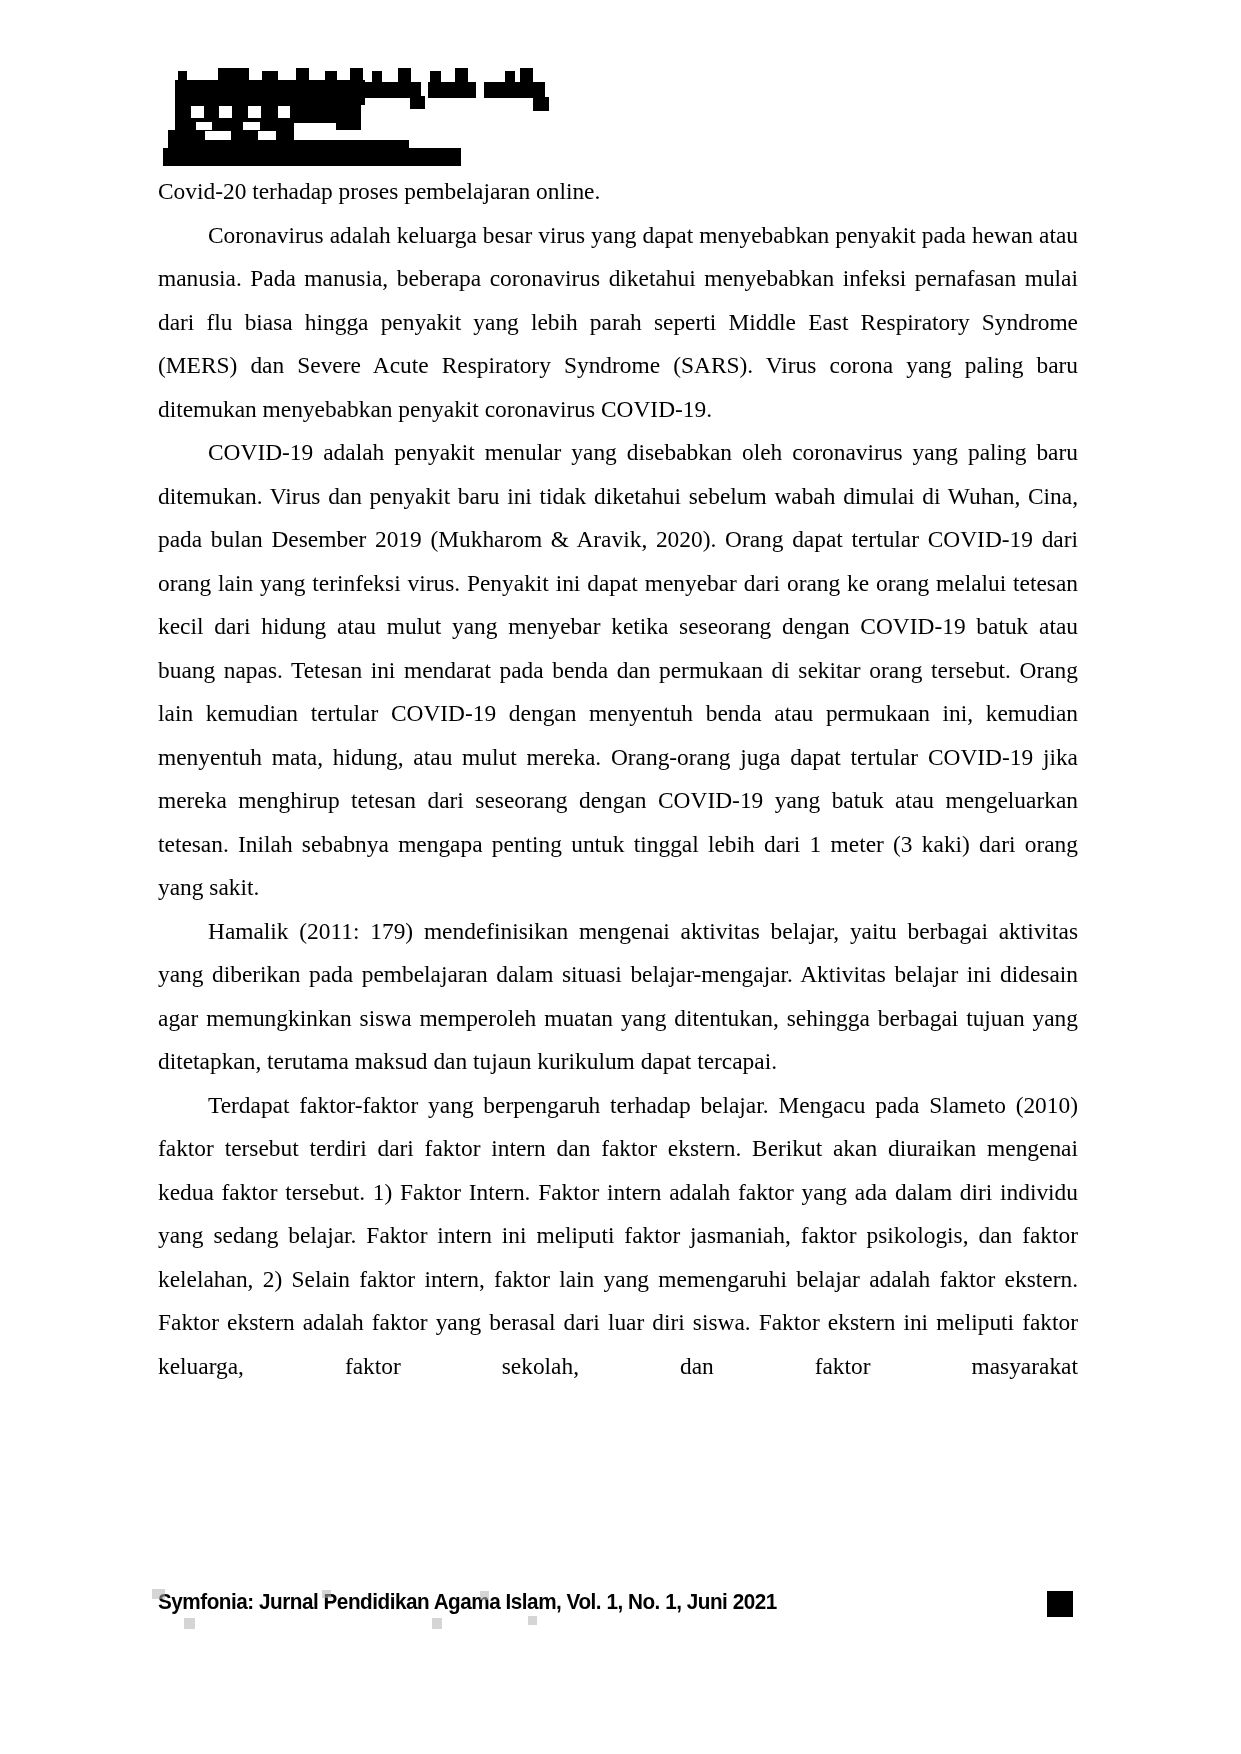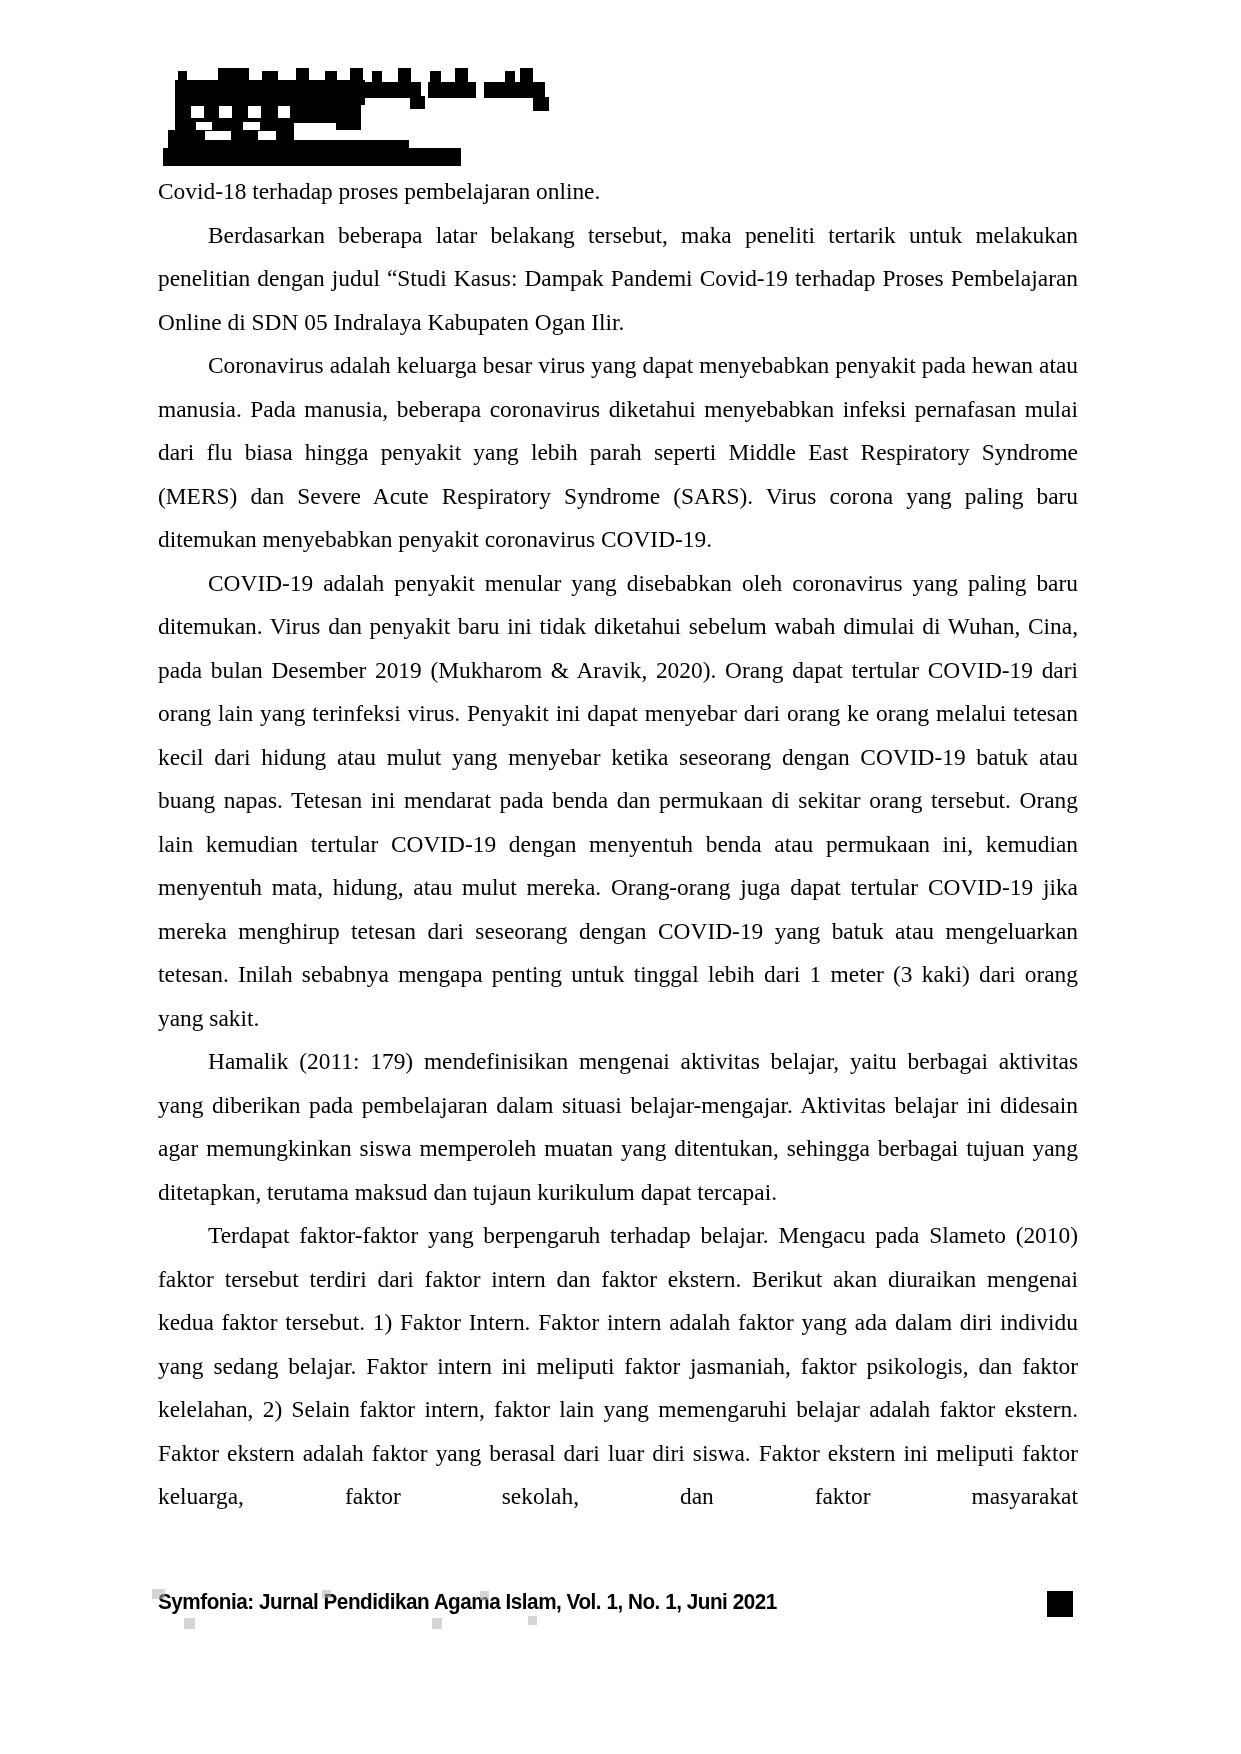--- a/index.html
+++ b/index.html
@@ -96,22 +96,21 @@
     <div class="hw" style="left:219px;top:106px;width:13px;height:12px"></div>
     <div class="hw" style="left:248px;top:106px;width:13px;height:12px"></div>
     <div class="hw" style="left:278px;top:106px;width:12px;height:12px"></div>
     <div class="hw" style="left:196px;top:122px;width:16px;height:8px"></div>
     <div class="hw" style="left:243px;top:122px;width:17px;height:8px"></div>
     <div class="hw" style="left:205px;top:131px;width:26px;height:9px"></div>
     <div class="hw" style="left:258px;top:131px;width:18px;height:9px"></div>
   </div>
 
   <main class="body-text">
-    <p class="no-indent">Covid-18 terhadap proses pembelajaran online.</p>
-    <p>Berdasarkan beberapa latar belakang tersebut, maka peneliti tertarik untuk melakukan penelitian dengan judul “Studi Kasus: Dampak Pandemi Covid-19 terhadap Proses Pembelajaran Online di SDN 05 Indralaya Kabupaten Ogan Ilir.</p>
+    <p class="no-indent">Covid-20 terhadap proses pembelajaran online.</p>
     <p>Coronavirus adalah keluarga besar virus yang dapat menyebabkan penyakit pada hewan atau manusia. Pada manusia, beberapa coronavirus diketahui menyebabkan infeksi pernafasan mulai dari flu biasa hingga penyakit yang lebih parah seperti Middle East Respiratory Syndrome (MERS) dan Severe Acute Respiratory Syndrome (SARS). Virus corona yang paling baru ditemukan menyebabkan penyakit coronavirus COVID-19.</p>
     <p>COVID-19 adalah penyakit menular yang disebabkan oleh coronavirus yang paling baru ditemukan. Virus dan penyakit baru ini tidak diketahui sebelum wabah dimulai di Wuhan, Cina, pada bulan Desember 2019 (Mukharom &amp; Aravik, 2020). Orang dapat tertular COVID-19 dari orang lain yang terinfeksi virus. Penyakit ini dapat menyebar dari orang ke orang melalui tetesan kecil dari hidung atau mulut yang menyebar ketika seseorang dengan COVID-19 batuk atau buang napas. Tetesan ini mendarat pada benda dan permukaan di sekitar orang tersebut. Orang lain kemudian tertular COVID-19 dengan menyentuh benda atau permukaan ini, kemudian menyentuh mata, hidung, atau mulut mereka. Orang-orang juga dapat tertular COVID-19 jika mereka menghirup tetesan dari seseorang dengan COVID-19 yang batuk atau mengeluarkan tetesan. Inilah sebabnya mengapa penting untuk tinggal lebih dari 1 meter (3 kaki) dari orang yang sakit.</p>
     <p>Hamalik (2011: 179) mendefinisikan mengenai aktivitas belajar, yaitu berbagai aktivitas yang diberikan pada pembelajaran dalam situasi belajar-mengajar. Aktivitas belajar ini didesain agar memungkinkan siswa memperoleh muatan yang ditentukan, sehingga berbagai tujuan yang ditetapkan, terutama maksud dan tujaun kurikulum dapat tercapai.</p>
     <p class="justify-last">Terdapat faktor-faktor yang berpengaruh terhadap belajar. Mengacu pada Slameto (2010) faktor tersebut terdiri dari faktor intern dan faktor ekstern. Berikut akan diuraikan mengenai kedua faktor tersebut. 1) Faktor Intern. Faktor intern adalah faktor yang ada dalam diri individu yang sedang belajar. Faktor intern ini meliputi faktor jasmaniah, faktor psikologis, dan faktor kelelahan, 2) Selain faktor intern, faktor lain yang memengaruhi belajar adalah faktor ekstern. Faktor ekstern adalah faktor yang berasal dari luar diri siswa. Faktor ekstern ini meliputi faktor keluarga, faktor sekolah, dan faktor masyarakat</p>
   </main>
 
   <div class="footer-text">Symfonia: Jurnal Pendidikan Agama Islam, Vol. 1, No. 1, Juni 2021</div>
   <div class="page-number-redaction"></div>
 
   <div class="ga" style="left:152px;top:1589px;width:13px;height:10px"></div>

